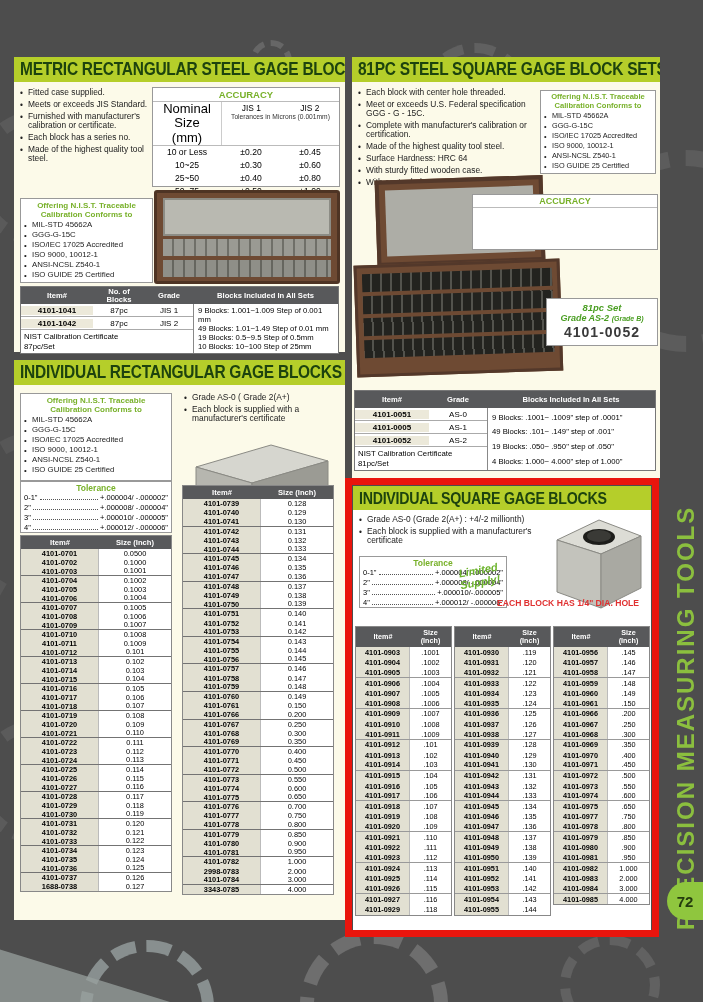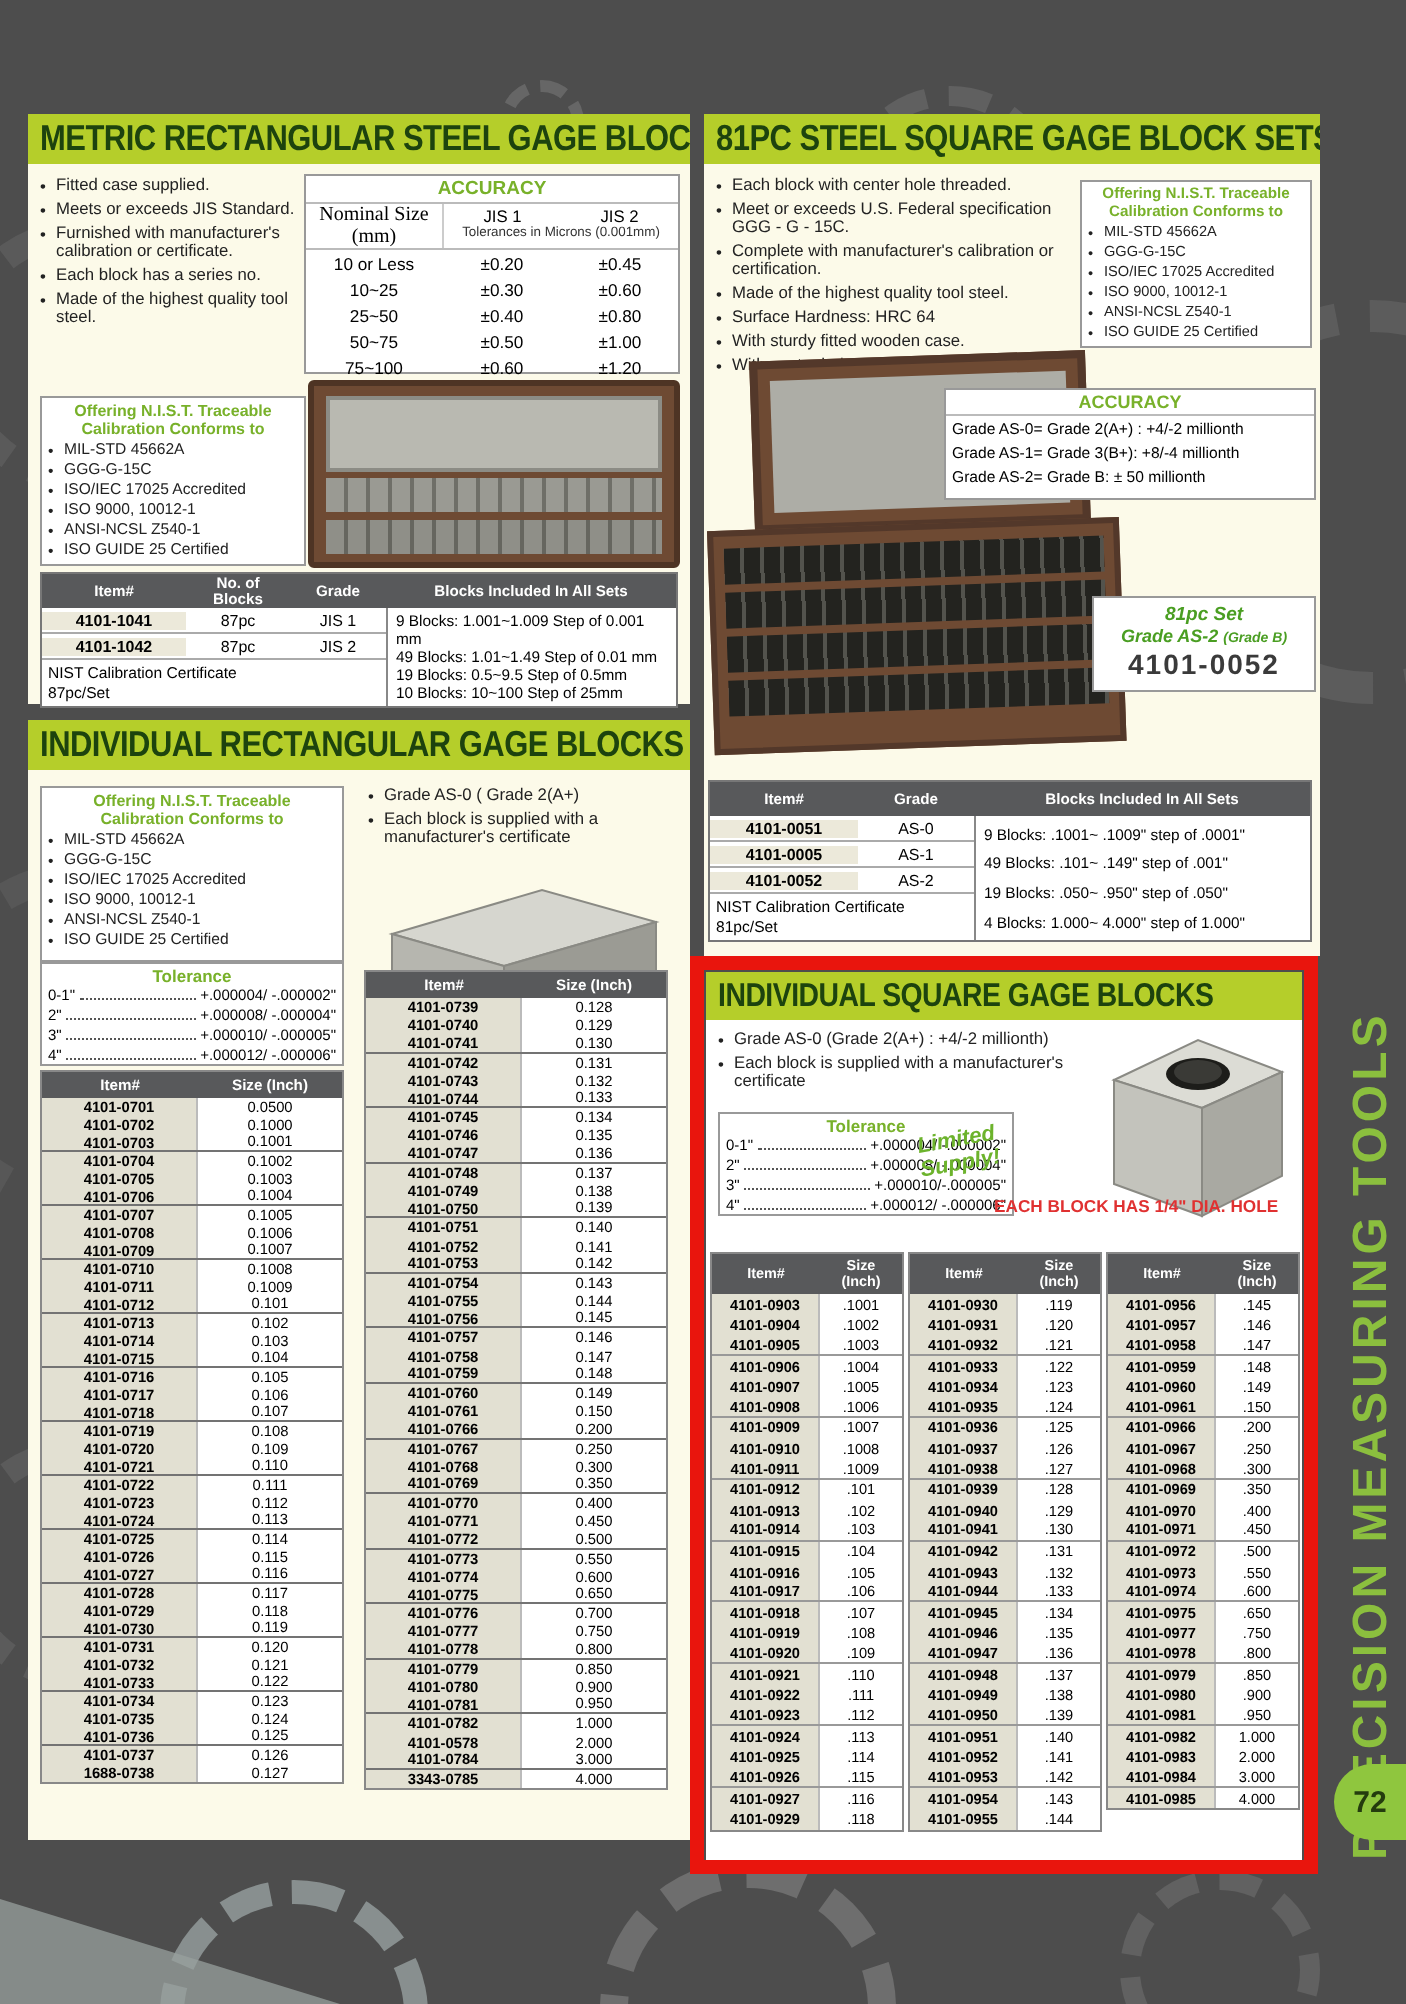--- a/index.html
+++ b/index.html
@@ -46,21 +46,21 @@
 
   
   .whitebox{position:absolute;background:#fff;border:1px solid #999;box-sizing:border-box;}
   .greentitle{color:#78b12a;font-weight:bold;text-align:center;}
   .nist-title{font-size:8px;line-height:1.15;margin:2px 2px 2px;}
   .nist-items{padding:0 3px 2px;}
 
   
   .acc-title{font-size:9.5px;border-bottom:1px solid #bbb;padding:1px 16px;}
   .macc-head{display:flex;border-bottom:1px solid #bbb;}
-  .macc-nom{width:68px;font-size:10px;text-align:center;align-self:center;line-height:1.1;font-family:Liberation Serif, serif;}
+  .macc-nom{width:68px;font-size:13px;text-align:center;align-self:center;line-height:1.1;}
   .macc-right{flex:1;border-left:1px solid #ccc;padding:1px 0;}
   .macc-grades{display:flex;justify-content:space-around;font-size:8.4px;}
   .macc-sub{font-size:6.7px;text-align:center;color:#333;}
   .macc-rows .trow{display:flex;height:13px;align-items:center;font-size:8.6px;text-align:center;}
   .macc-rows .tcell:nth-child(1){width:68px;}
   .macc-rows .tcell:nth-child(2){width:60px;}
   .macc-rows .tcell:nth-child(3){flex:1;}
 
   
   .trow{box-sizing:border-box;}
@@ -382,25 +382,20 @@
         <div class="caseS-base">
           <div class="caseS-row" style="top:6px;"></div>
           <div class="caseS-row" style="top:28px;"></div>
           <div class="caseS-row" style="top:50px;"></div>
           <div class="caseS-row" style="top:72px;"></div>
         </div>
       </div>
 
       <div class="whitebox" style="left:120px;top:112px;width:186px;height:56px;">
         <div class="greentitle acc-title" style="font-size:9px;">ACCURACY</div>
-        <div class="accS-lines">
-            <div class="tline">Grade AS-0= Grade 2(A+) : +4/-2 millionth</div>
-            <div class="tline">Grade AS-1= Grade 3(B+): +8/-4 millionth</div>
-            <div class="tline">Grade AS-2= Grade B: ± 50 millionth</div>
-          </div>
       </div>
 
       <div class="whitebox setbox" style="left:194px;top:216px;width:112px;height:48px;">
         <div class="sb1">81pc Set</div>
         <div class="sb2"><span>Grade AS-2</span> <span class="small">(Grade B)</span></div>
         <div class="sb3">4101-0052</div>
       </div>
 
       <div class="mitems" style="left:2px;top:308px;width:302px;">
         <div class="mi-head si-head">
@@ -838,21 +833,21 @@
             </div>
             <div class="trow">
               <span class="tcell">4101-0781</span>
               <span class="tcell">0.950</span>
             </div>
             <div class="trow">
               <span class="tcell">4101-0782</span>
               <span class="tcell">1.000</span>
             </div>
             <div class="trow">
-              <span class="tcell">4101-0578</span>
+              <span class="tcell">2998-0783</span>
               <span class="tcell">2.000</span>
             </div>
             <div class="trow">
               <span class="tcell">4101-0784</span>
               <span class="tcell">3.000</span>
             </div>
             <div class="trow">
               <span class="tcell">3343-0785</span>
               <span class="tcell">4.000</span>
             </div>

